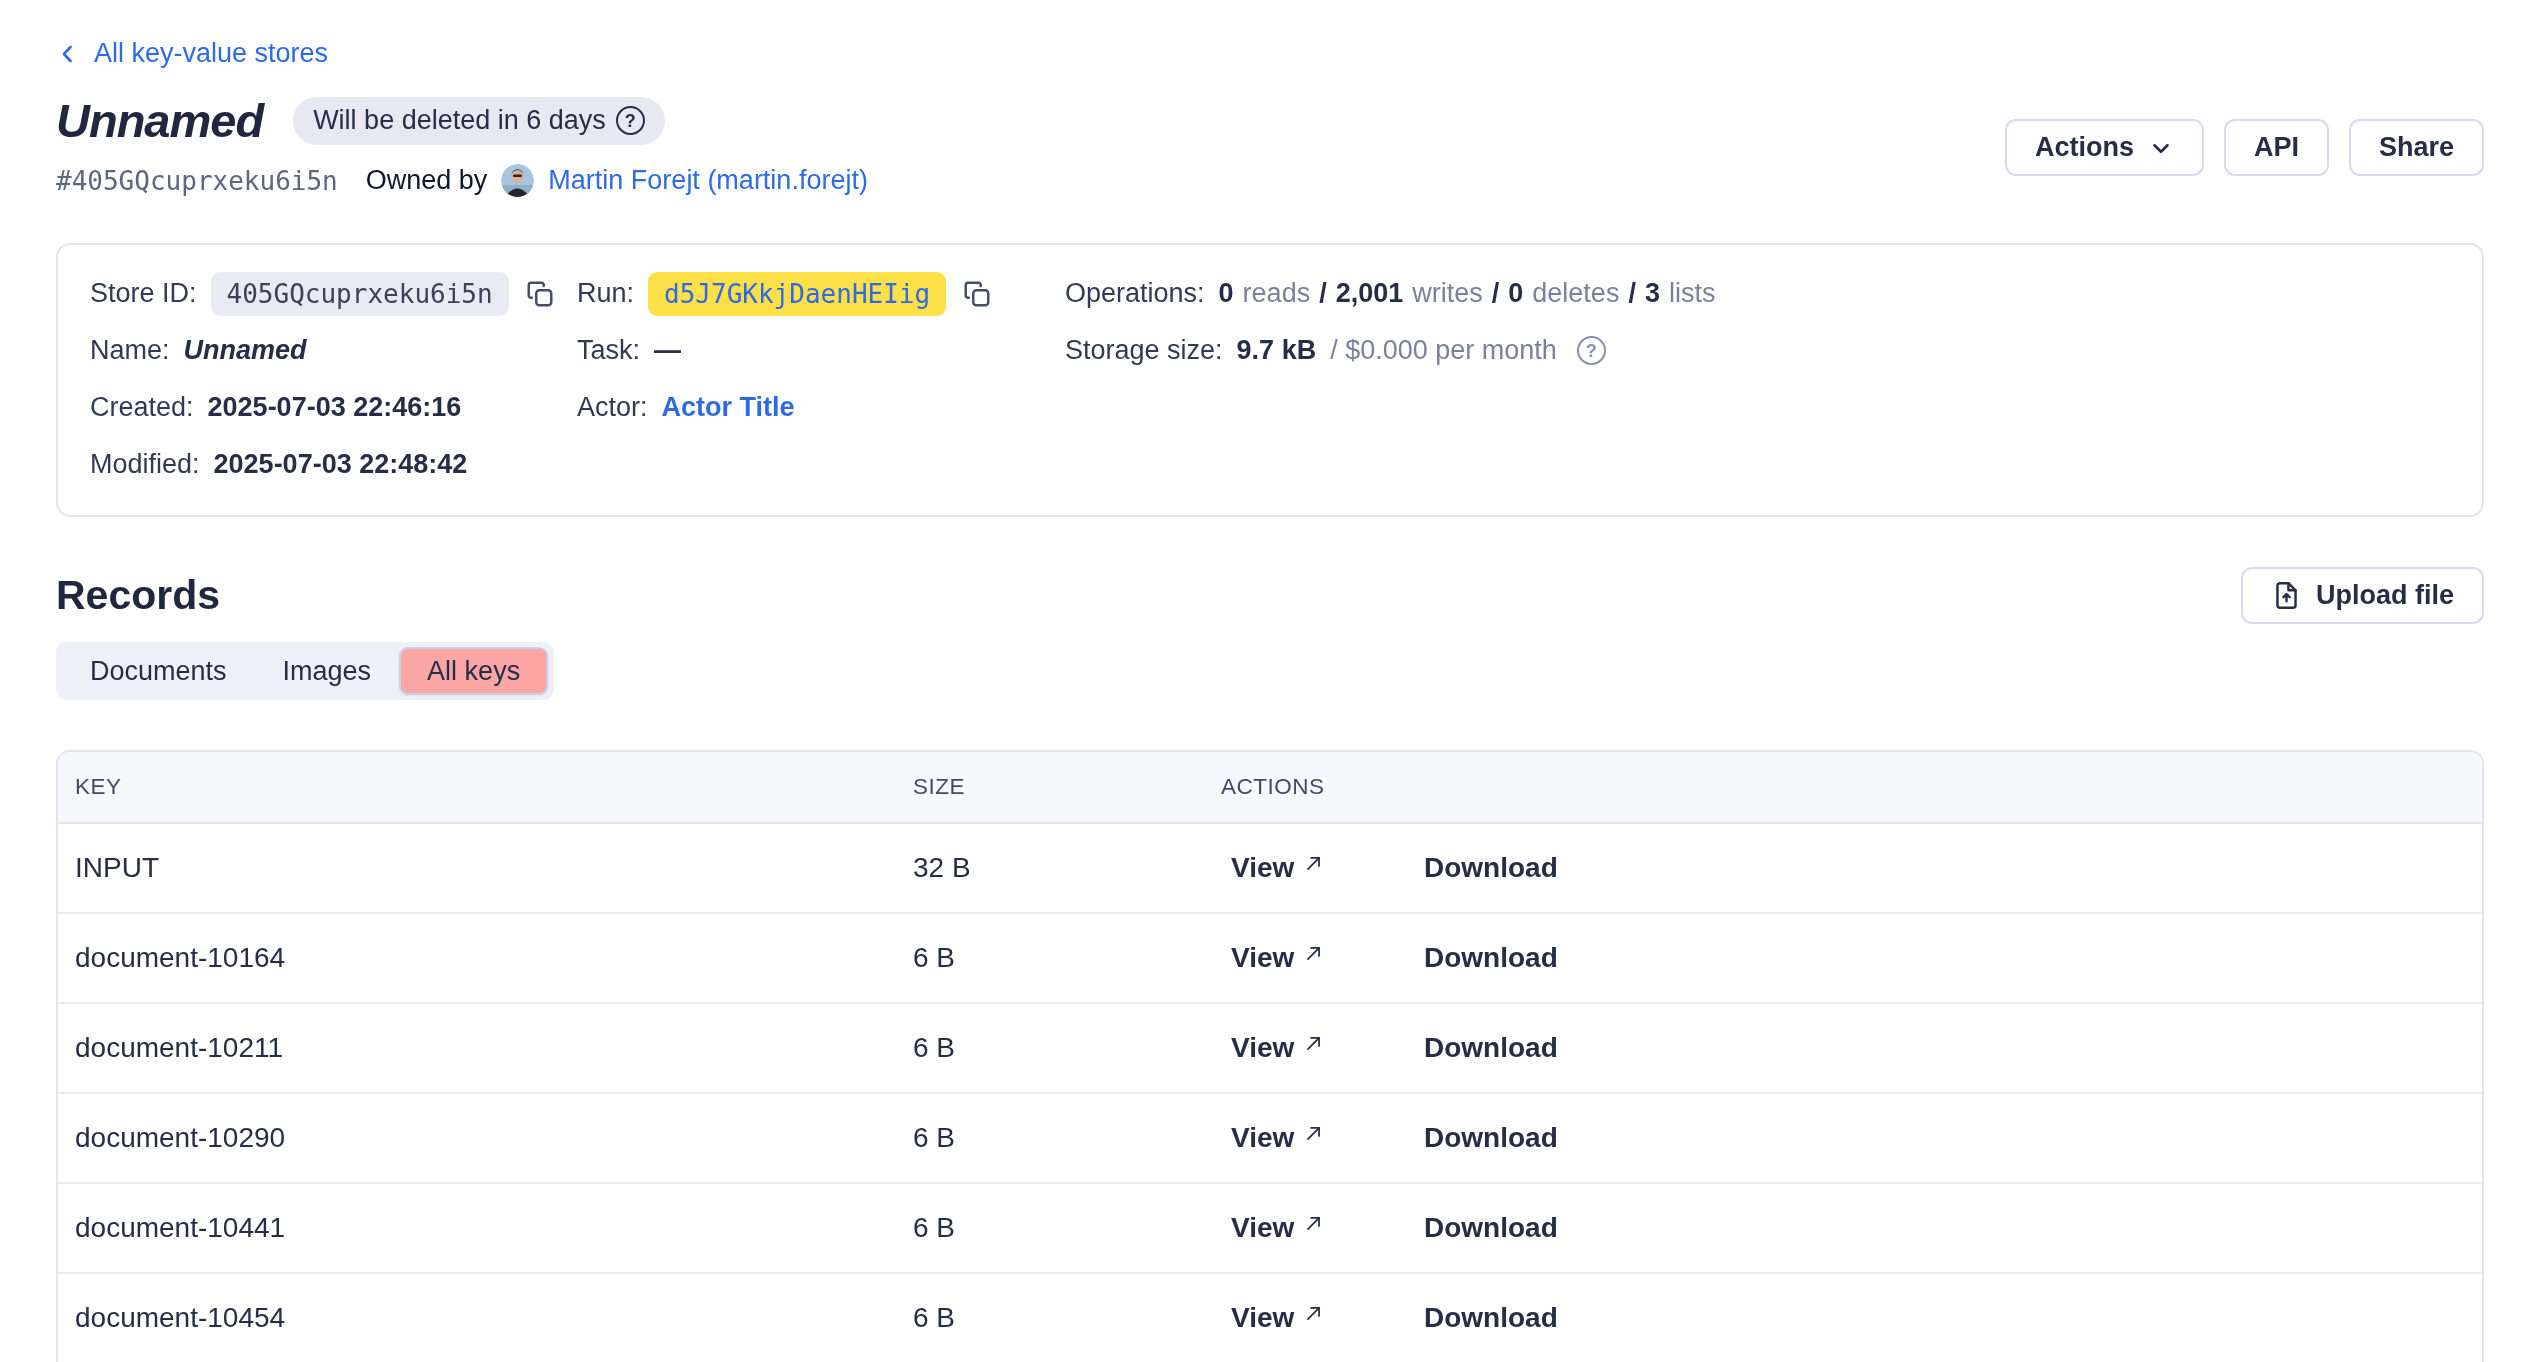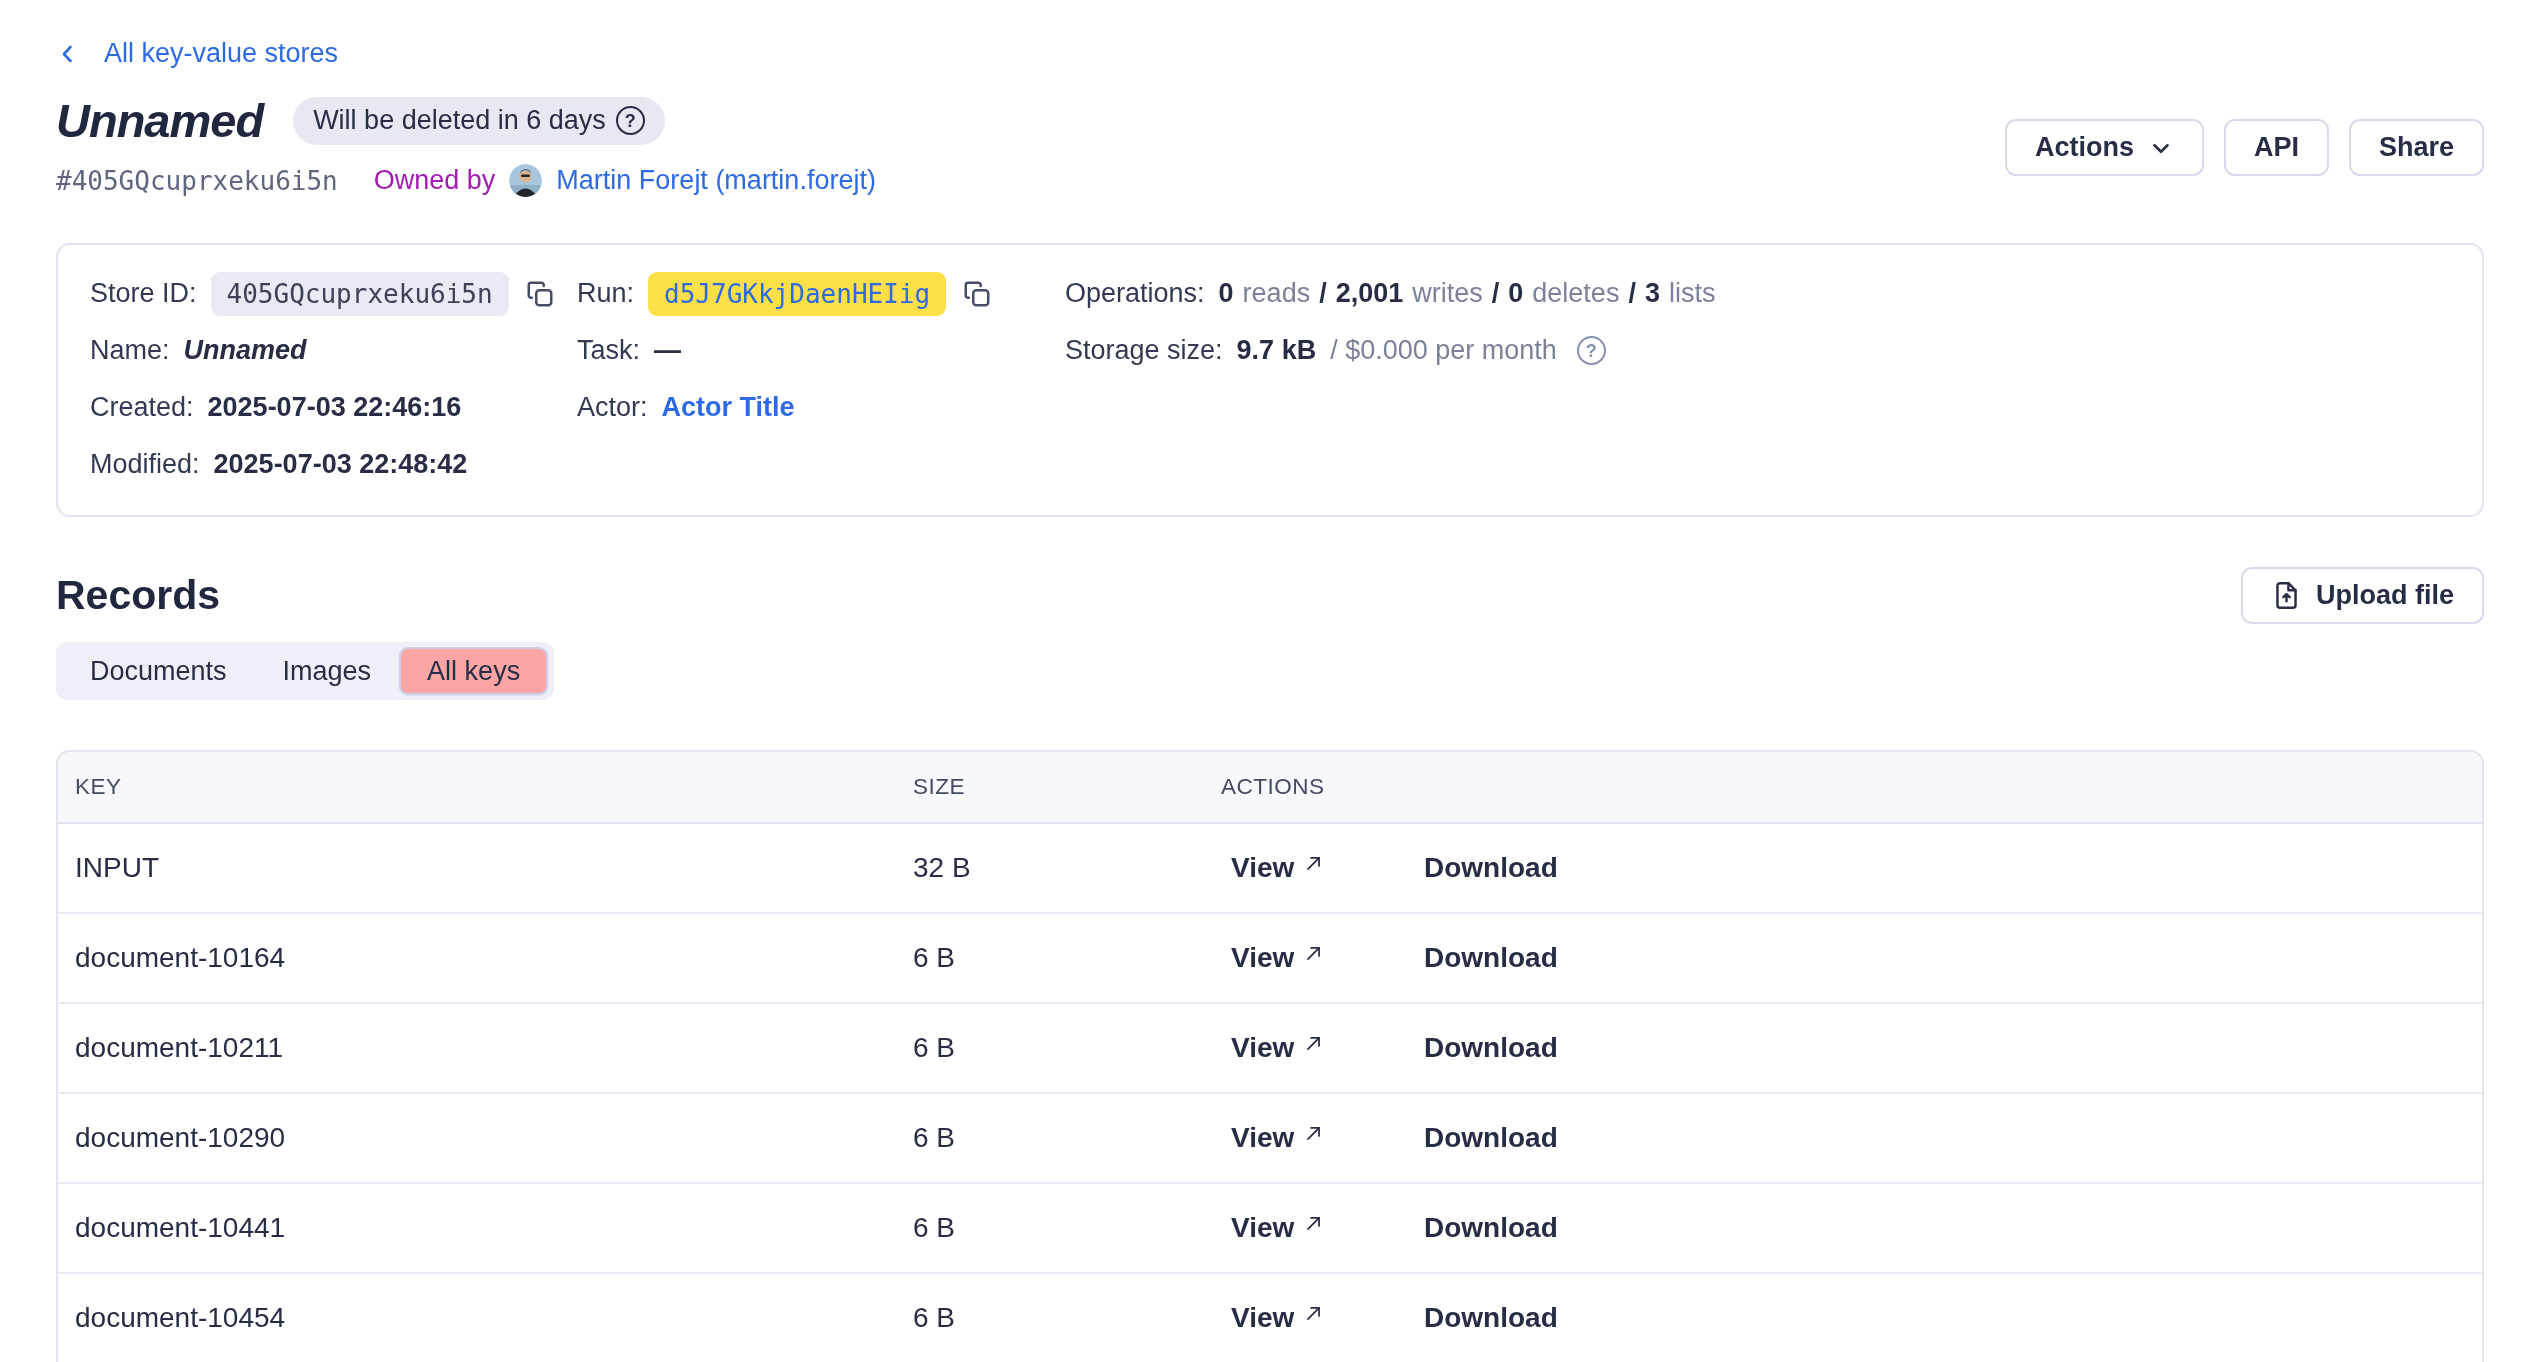--- a/index.html
+++ b/index.html
@@ -1,38 +1,38 @@
 <!DOCTYPE html>
 <html><head>
 <meta charset="utf-8">
 <style>
   * { margin:0; padding:0; box-sizing:border-box; }
   html,body { width:2540px; height:1362px; overflow:hidden; background:#fff;
     font-family:"Liberation Sans","DejaVu Sans",sans-serif; color:#272d45; }
   .page { padding:38px 56px 0 56px; width:2540px; }
 
   
-  .breadcrumb { display:flex; align-items:center; gap:24px; color:#2e6ae5;
+  .breadcrumb { display:flex; align-items:center; gap:14px; color:#2e6ae5;
     font-size:27px; cursor:pointer; width:fit-content; margin-left:-25px; padding-left:25px;}
   .breadcrumb svg { flex:0 0 auto; }
 
   
   .header { display:flex; align-items:flex-start; margin-top:24px; }
   .header-left { flex:1; }
   .title-row { display:flex; align-items:center; gap:30px; }
   h1.store-title { font-size:47px; font-weight:800; font-style:italic;
     letter-spacing:-1px; color:#21273e; }
   .badge { display:inline-flex; align-items:center; gap:10px; background:#e7e8f2;
     border-radius:999px; height:48px; padding:0 20px; font-size:27px; color:#272d45; }
   .qicon { display:inline-flex; align-items:center; justify-content:center;
     width:29px; height:29px; border:2.2px solid currentColor; border-radius:50%;
     font-size:18px; font-weight:700; line-height:1; }
   .id-row { display:flex; align-items:center; gap:14px; margin-top:16px; font-size:27px; }
   .store-hash { font-family:"DejaVu Sans Mono",monospace; color:#5f6680; font-size:26px; }
-  .owned-by { color:#a21caf; margin-left:22px; }
+  .owned-by { color:#0f172a; margin-left:14px; }
   .avatar { width:33px; height:33px; border-radius:50%; overflow:hidden; flex:0 0 auto; }
   .owner-link { color:#2e6ae5; cursor:pointer; }
 
   .header-buttons { display:flex; gap:20px; margin-top:26px; }
   .btn { display:inline-flex; align-items:center; justify-content:center; gap:14px;
     height:57px; padding:0 28px; background:#fff; border:2px solid #d7daed;
     border-radius:11px; font-size:27px; font-weight:600; color:#272d45; cursor:pointer;
     font-family:inherit; }
 
   

